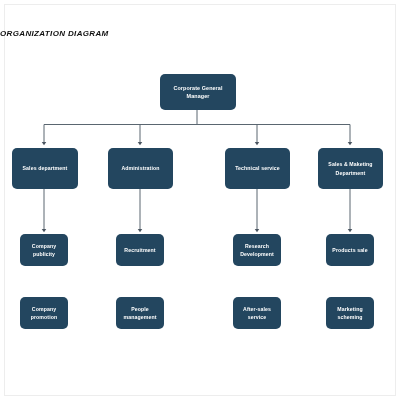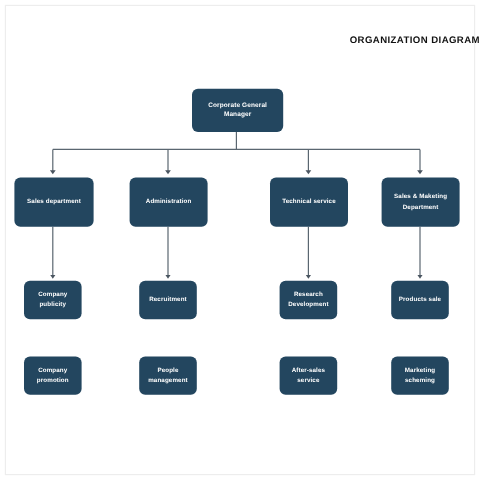--- a/index.html
+++ b/index.html
@@ -29,26 +29,27 @@
     height: 392px;
     box-sizing: border-box;
     border: 1px solid #ededed;
     pointer-events: none;
   }
   .diagram-title {
     position: absolute;
     left: 0;
     top: 29px;
     width: 400px;
-    text-align: right;
+    text-align: left;
     font-size: 8px;
     font-weight: bold;
     letter-spacing: 0.35px;
     color: #111111;
     font-family: "Liberation Sans", sans-serif;
+    font-style: italic;
   }
   .node {
     position: absolute;
     box-sizing: border-box;
     background: #23465f;
     border-radius: 5px;
     color: #ffffff;
     display: flex;
     align-items: center;
     justify-content: center;

